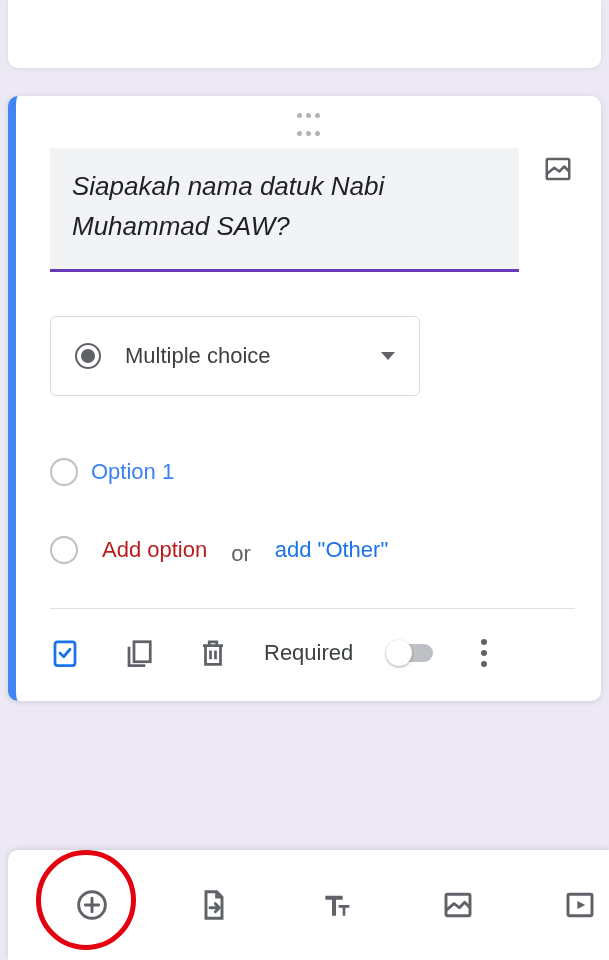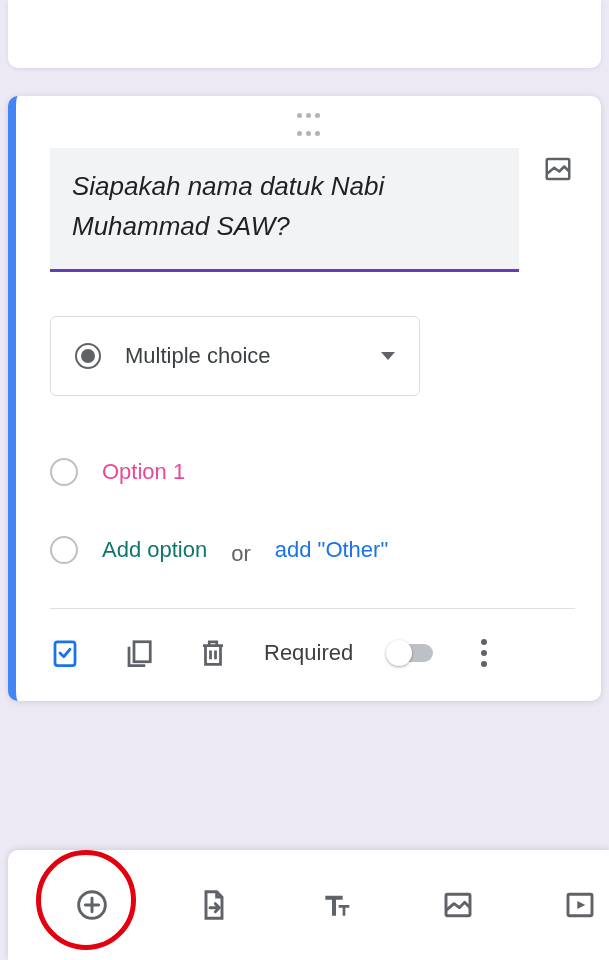--- a/index.html
+++ b/index.html
@@ -95,34 +95,34 @@
     content:"";width:14px;height:14px;border-radius:50%;background:#5f6368;
   }
   .type-select .label {flex:1;}
   .type-select .caret {
     width:0;height:0;border-left:7px solid transparent;border-right:7px solid transparent;
     border-top:8px solid #5f6368;
   }
 
   .options { padding: 40px 26px 0 34px; }
   .option-row {
-    display:flex;align-items:center;gap:24px;
-    font-size:22px;color:#ec4899;height:56px;
+    display:flex;align-items:center;gap:13px;
+    font-size:22px;color:#3b82f6;height:56px;
     margin-bottom:22px;
   }
   .option-radio {
     width:28px;height:28px;border-radius:50%;
     border:2.5px solid #bdc1c6;flex-shrink:0;
   }
   .add-option-row {
     display:flex;align-items:center;gap:24px;
     font-size:22px;height:56px;
     margin-bottom:30px;
   }
-  .add-option-text { color:#0f766e; cursor:text;}
+  .add-option-text { color:#b91c1c; cursor:text;}
   .or-text { color:#5f6368;margin-top:8px; }
   .add-other { color:#1a73e8; cursor:pointer;}
 
   .divider {
     height:1px;background:#e0e0e0;margin:0 26px 0 34px;
   }
 
   .footer-row {
     display:flex;align-items:center;
     padding: 26px 26px 26px 34px;

